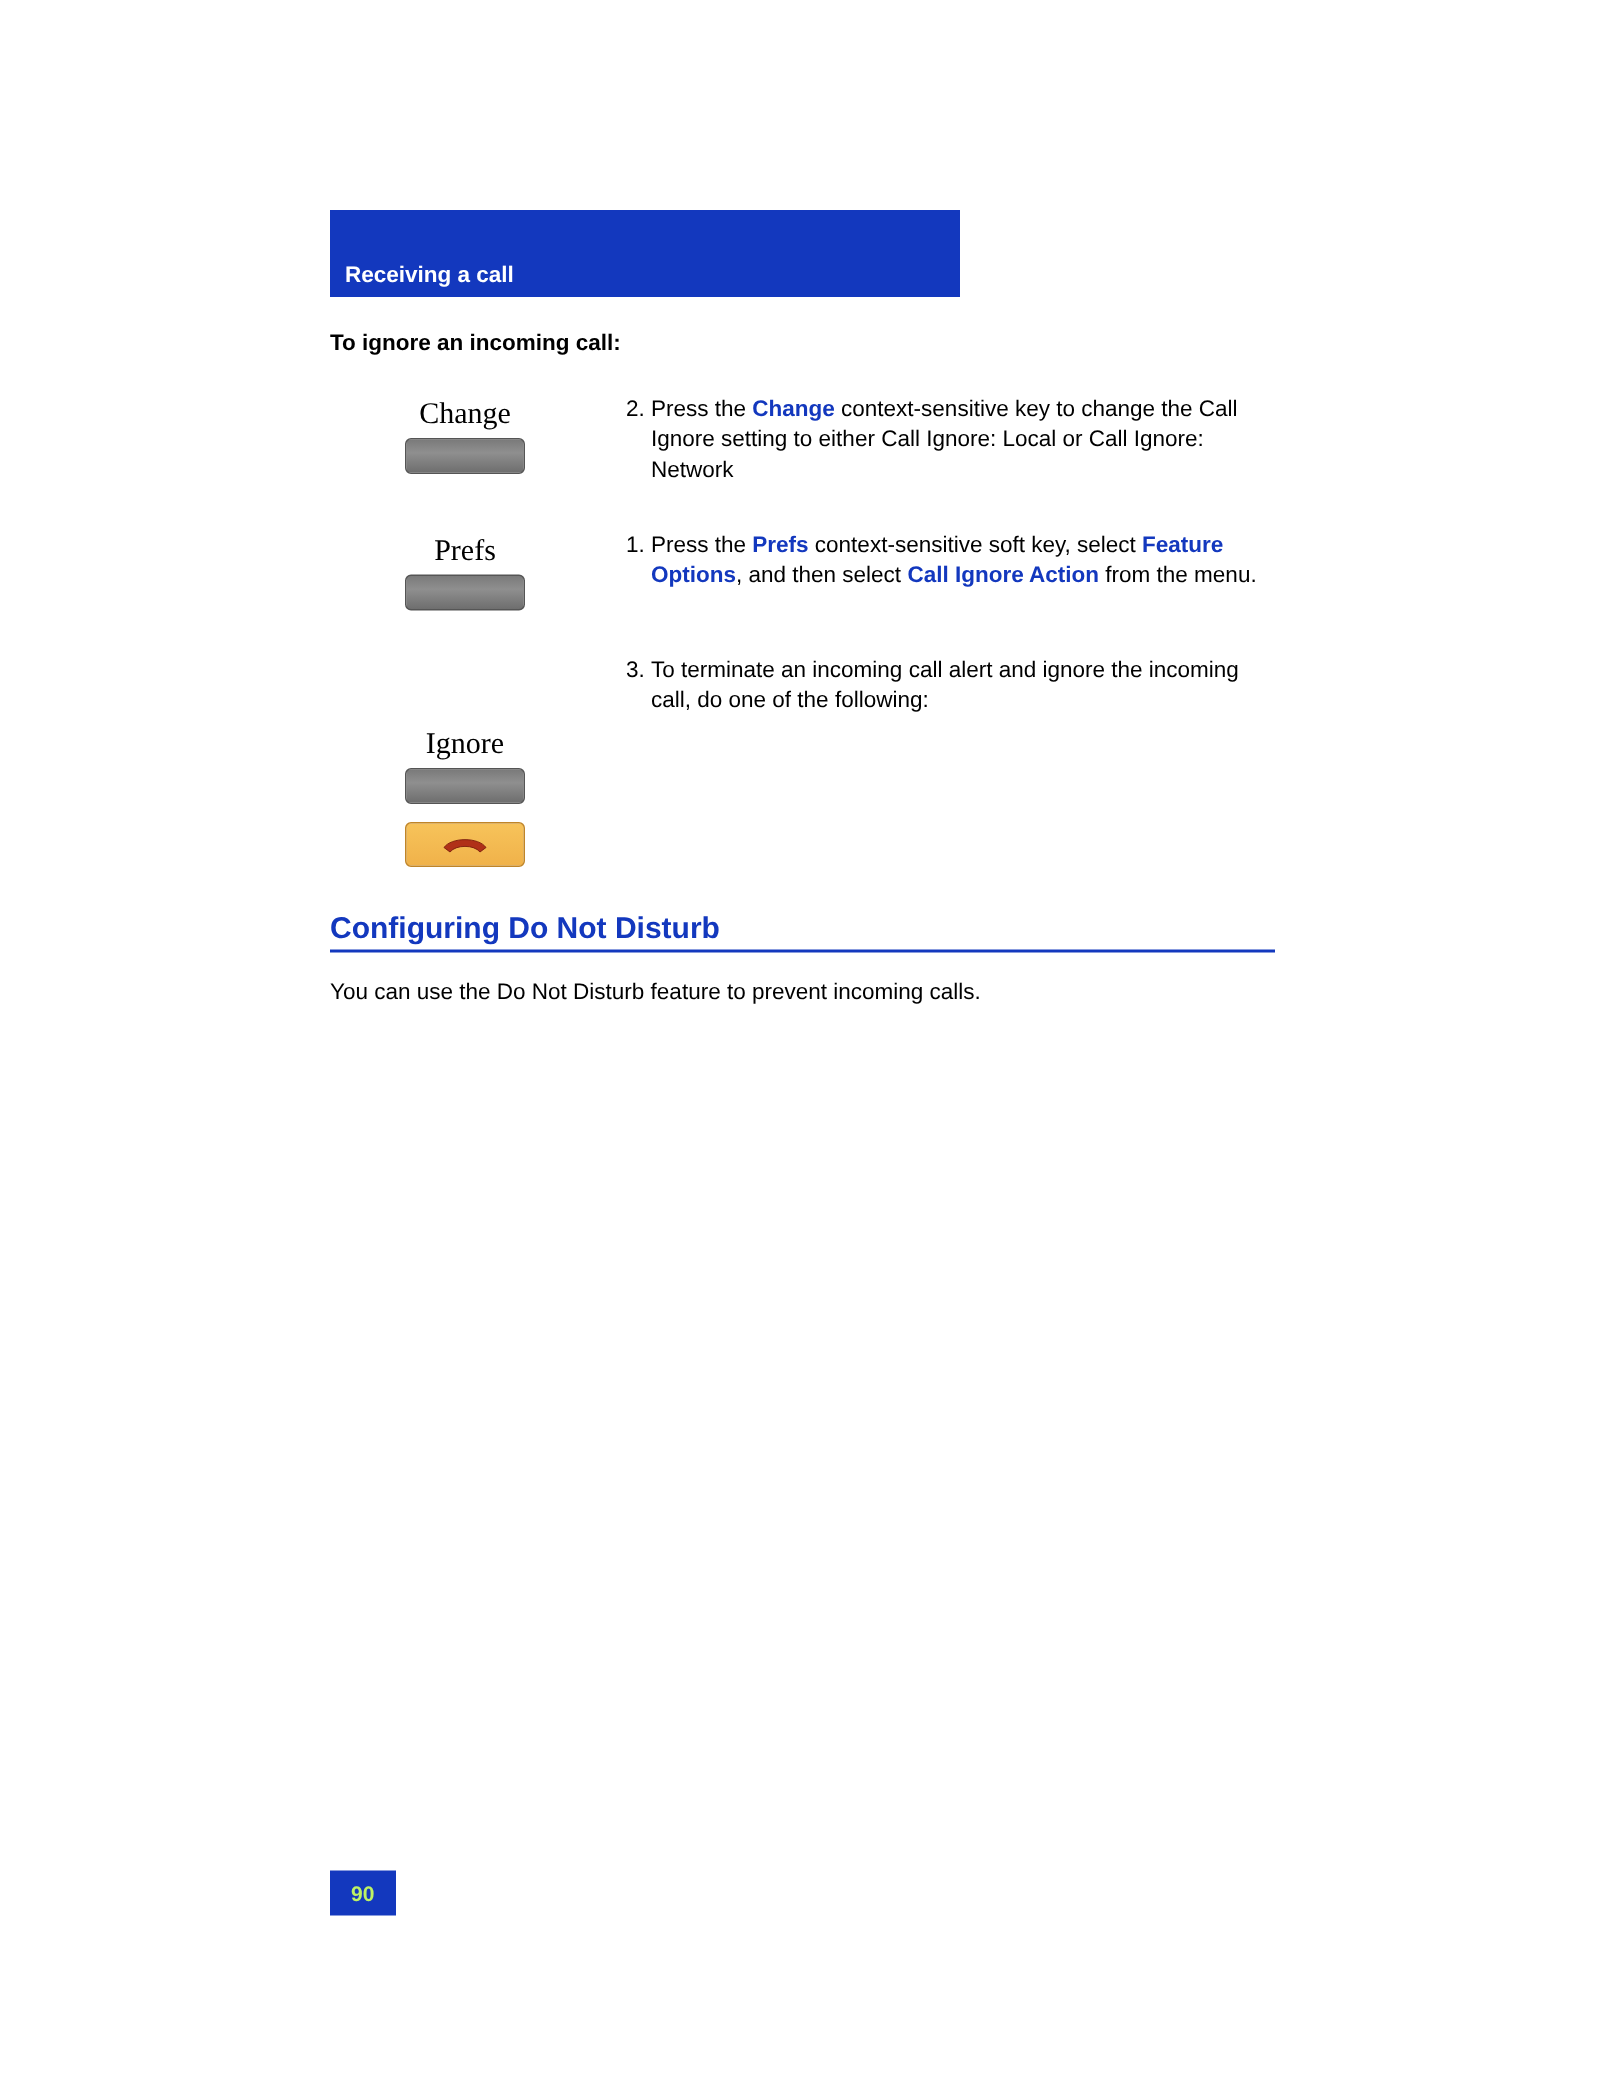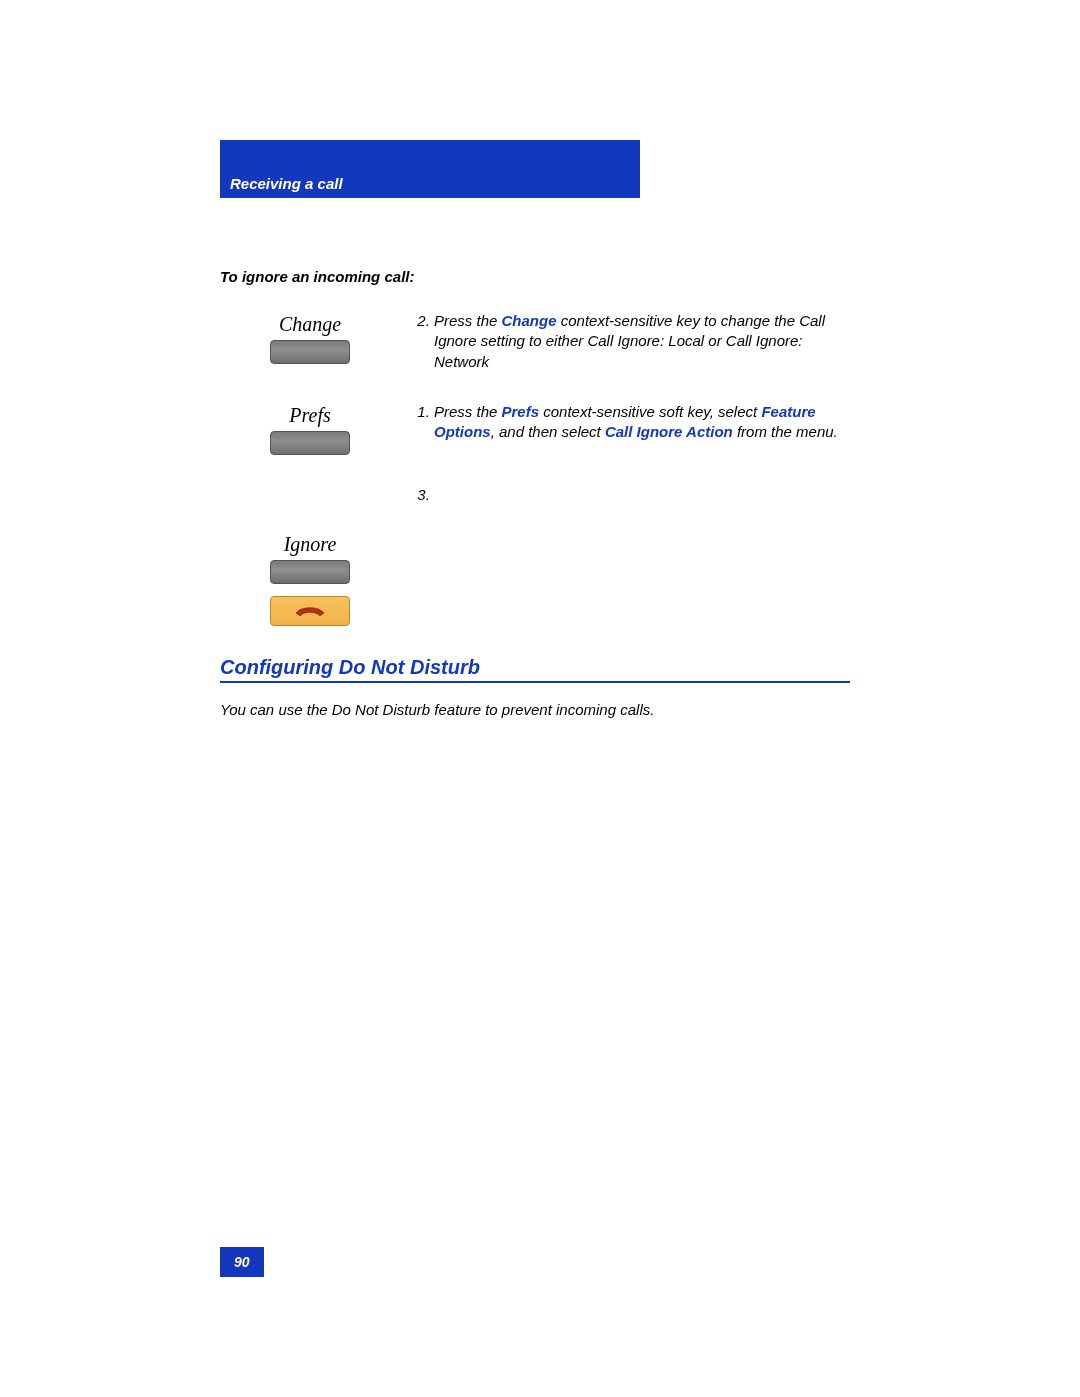--- a/index.html
+++ b/index.html
@@ -8,21 +8,20 @@
     background: #ffffff;
     font-family: Arial, Helvetica, sans-serif;
     font-size: 15px;
     color: #000000;
   }
   .page {
     width: 916px;
     height: 1397px;
     position: relative;
     box-sizing: border-box;
-    font-style: italic;
   }
   .header {
     position: absolute;
     top: 140px;
     left: 220px;
     width: 420px;
     height: 58px;
     background: #1338be;
     box-sizing: border-box;
   }
@@ -37,21 +36,20 @@
   .content {
     position: absolute;
     top: 220px;
     left: 220px;
     width: 630px;
   }
   .subhead {
     font-weight: bold;
     font-size: 15px;
     margin-bottom: 26px;
-    margin-top: 48px;
   }
   .row {
     display: flex;
     align-items: flex-start;
     margin-bottom: 30px;
   }
   .keycol {
     width: 180px;
     flex: 0 0 180px;
     display: flex;
@@ -128,21 +126,21 @@
     content: "—";
   }
   .subitem .subtext {
     flex: 1;
   }
   .page-number-box {
     position: absolute;
     bottom: 120px;
     left: 220px;
     background: #1338be;
-    color: #fef9c3;
+    color: #bef264;
     font-weight: bold;
     font-size: 14px;
     padding: 7px 14px;
   }
 </style>
 </head>
 <body>
 
 <div class="page">
 
@@ -183,20 +181,21 @@
     </div>
 
     <div class="row" style="margin-bottom:10px;">
       <div class="keycol" style="padding-top:48px;">
         <div class="key-label">Ignore</div>
         <div class="softkey"></div>
       </div>
       <div class="textcol">
         <ol class="steps" start="3">
           <li>
+            <span>To terminate an incoming call alert and ignore the incoming call, do one of the following:</span>
           </li>
         </ol>
       </div>
     </div>
 
     <div class="row">
       <div class="keycol">
         <div class="goodbye-key">
           <svg width="34" height="16" viewBox="0 0 34 16">
             <path d="M3 10 C 8 3, 26 3, 31 10 L 27 13 C 23 8, 11 8, 7 13 Z" fill="#b03018" stroke="#7a1c0c" stroke-width="0.6"></path>

